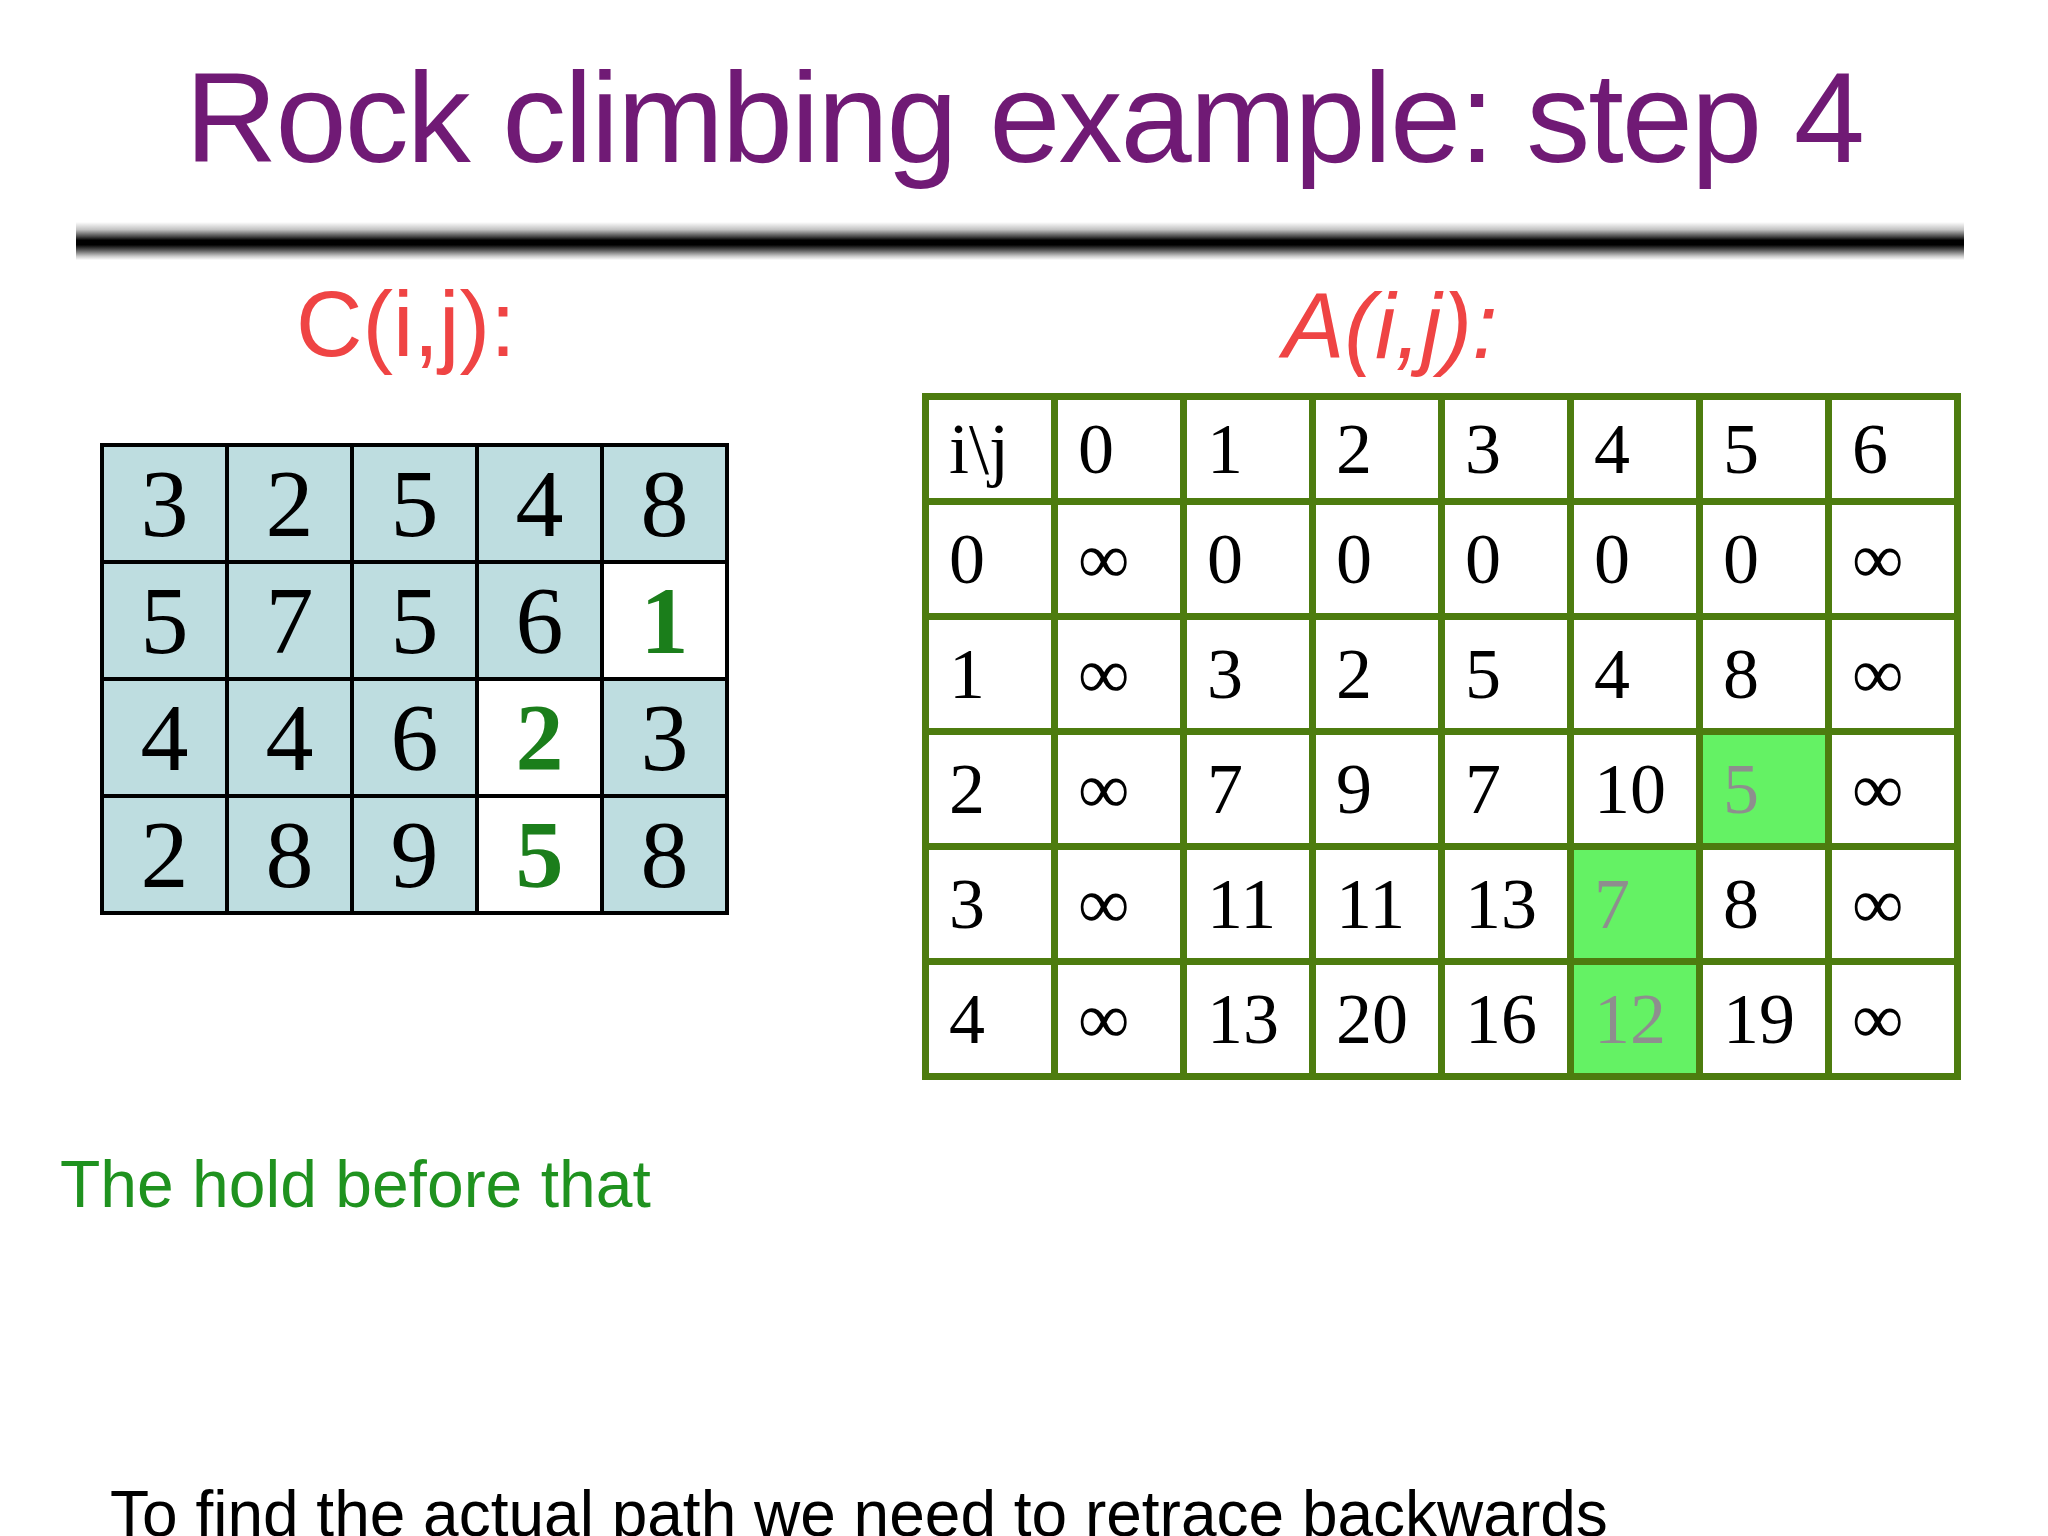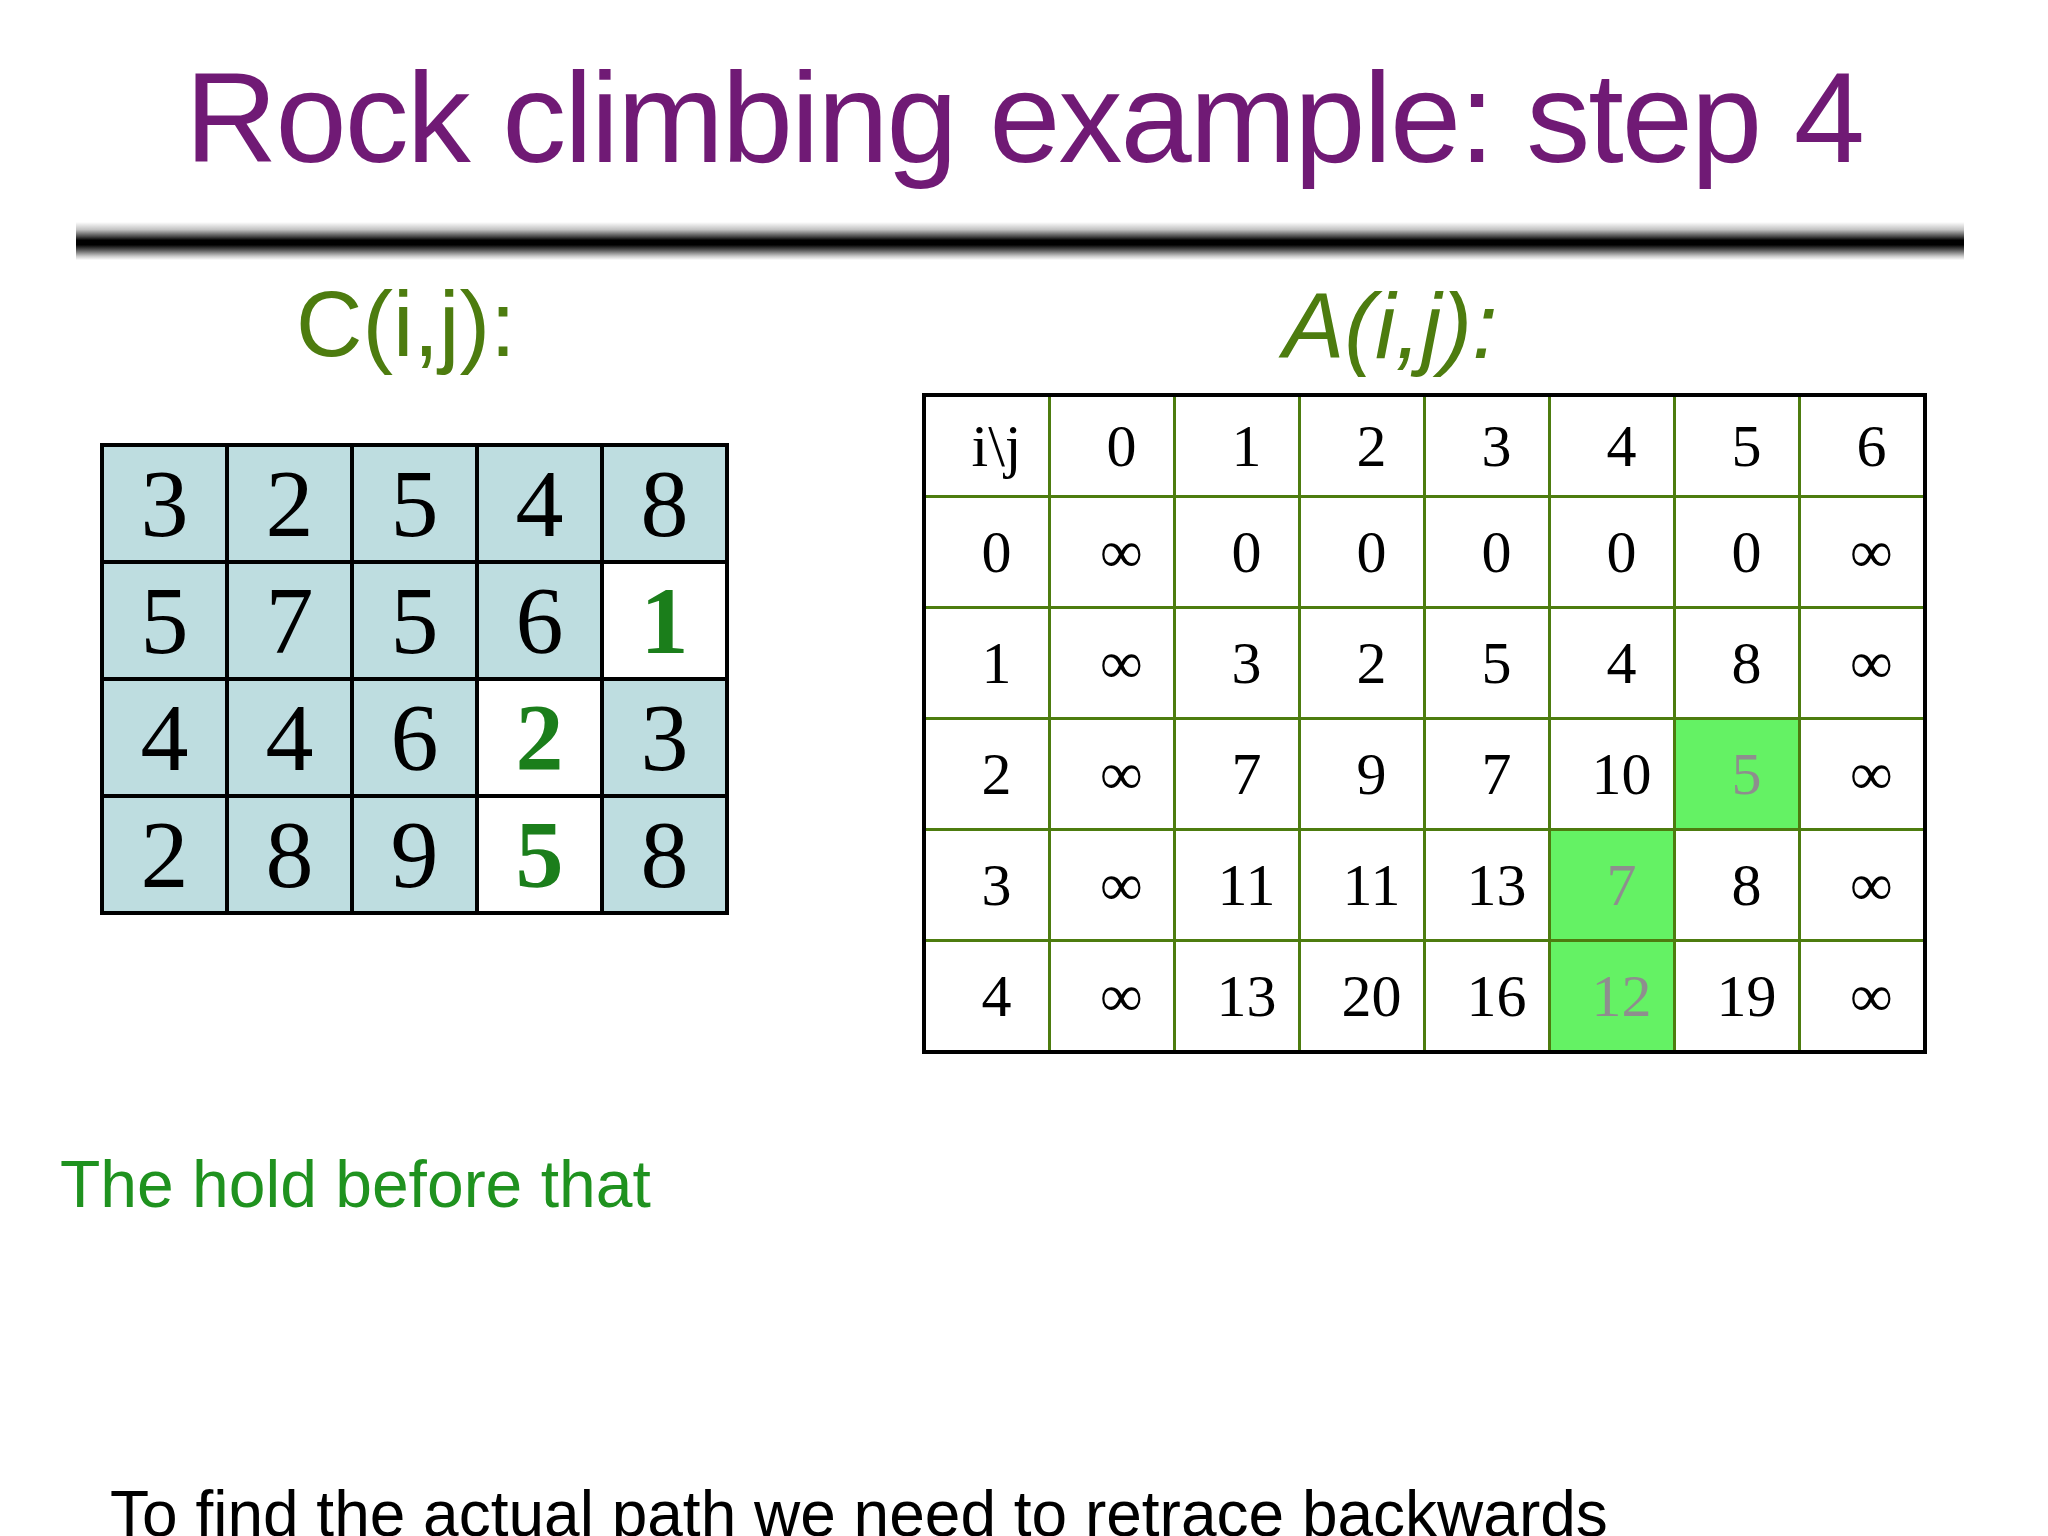--- a/index.html
+++ b/index.html
@@ -11,42 +11,42 @@
     position:absolute;left:0;top:44px;width:2048px;text-align:center;
     font-size:128px;color:#701a75;letter-spacing:-2px;white-space:pre;
   }
   .divider-bar{
     position:absolute;left:76px;top:222px;width:1888px;height:38px;
     background:linear-gradient(to bottom,
       #ffffff 0%, #c2c2c2 20%, #4a4a4a 38%, #000000 48%,
       #000000 60%, #5f5f5f 75%, #c9c9c9 90%, #fdfdfd 100%);
   }
   .grid-label{
-    position:absolute;font-size:92px;color:#4d7c0f;white-space:pre;
+    position:absolute;font-size:92px;color:#ef4444;white-space:pre;
   }
   .c-label{left:296px;top:272px;}
   .a-label{left:1283px;top:274px;font-style:italic;}
 
   table{border-collapse:collapse;position:absolute;table-layout:fixed;}
   td{font-family:"Liberation Serif", serif;color:#000;overflow:hidden;}
 
   .c-table{left:100px;top:443px;border:4px solid #000;}
   .c-table td{
     width:119px;height:111px;border:4px solid #000;
     background:var(--cell-blue);
     font-size:96px;text-align:center;vertical-align:middle;
   }
   .c-table td.path-cell{
     background:#ffffff;color:var(--number-green);font-weight:bold;
   }
 
   .a-table{left:922px;top:393px;border:4px solid #000;}
   .a-table td{
-    width:101px;height:106px;border:3px solid #4d7c0f;background:#ffffff;
-    font-size:60px;text-align:center;padding-left:20px;vertical-align:middle;
+    width:101px;height:106px;border:7px solid #4d7c0f;background:#ffffff;
+    font-size:72px;text-align:left;padding-left:20px;vertical-align:middle;
   }
   .a-table tr.header-row td{height:96px;}
   .a-table td.green-cell{
     background:var(--highlight-green);color:var(--gray-number);
   }
 
   .note{
     position:absolute;left:60px;top:984px;color:var(--note-green);
     font-size:66px;line-height:80px;white-space:pre;
   }

